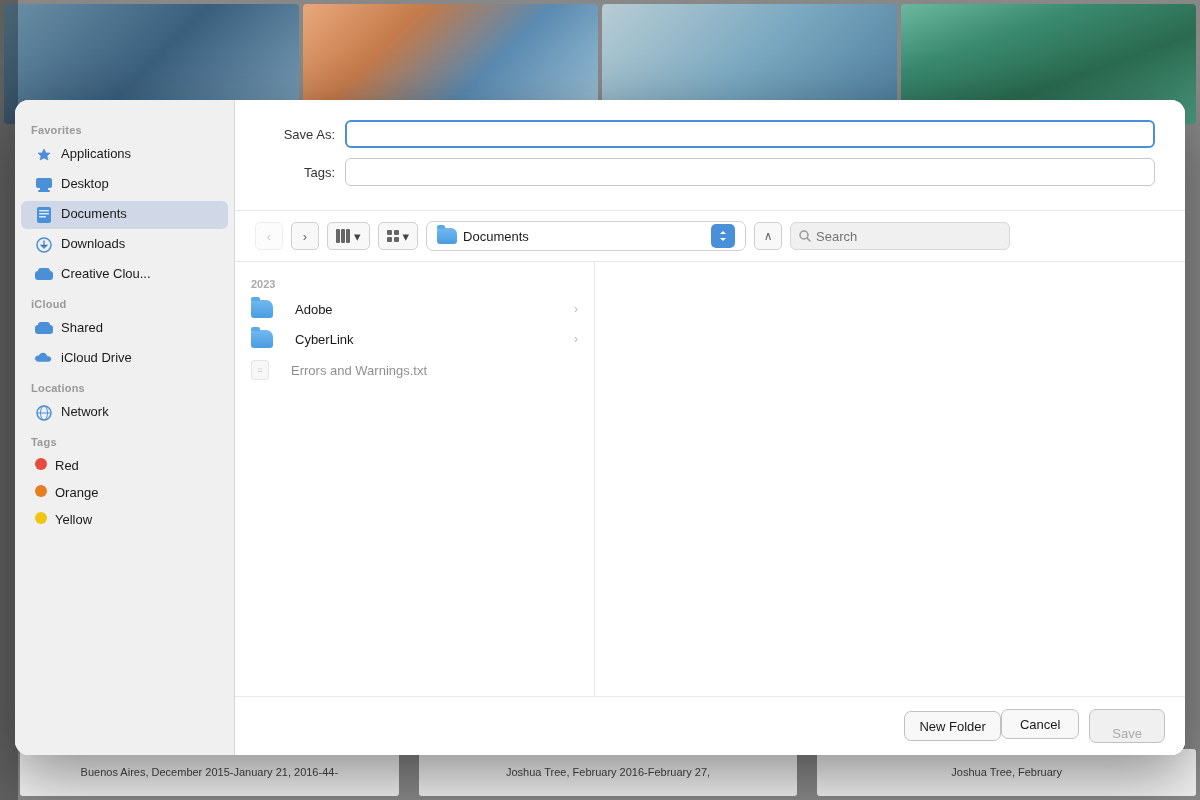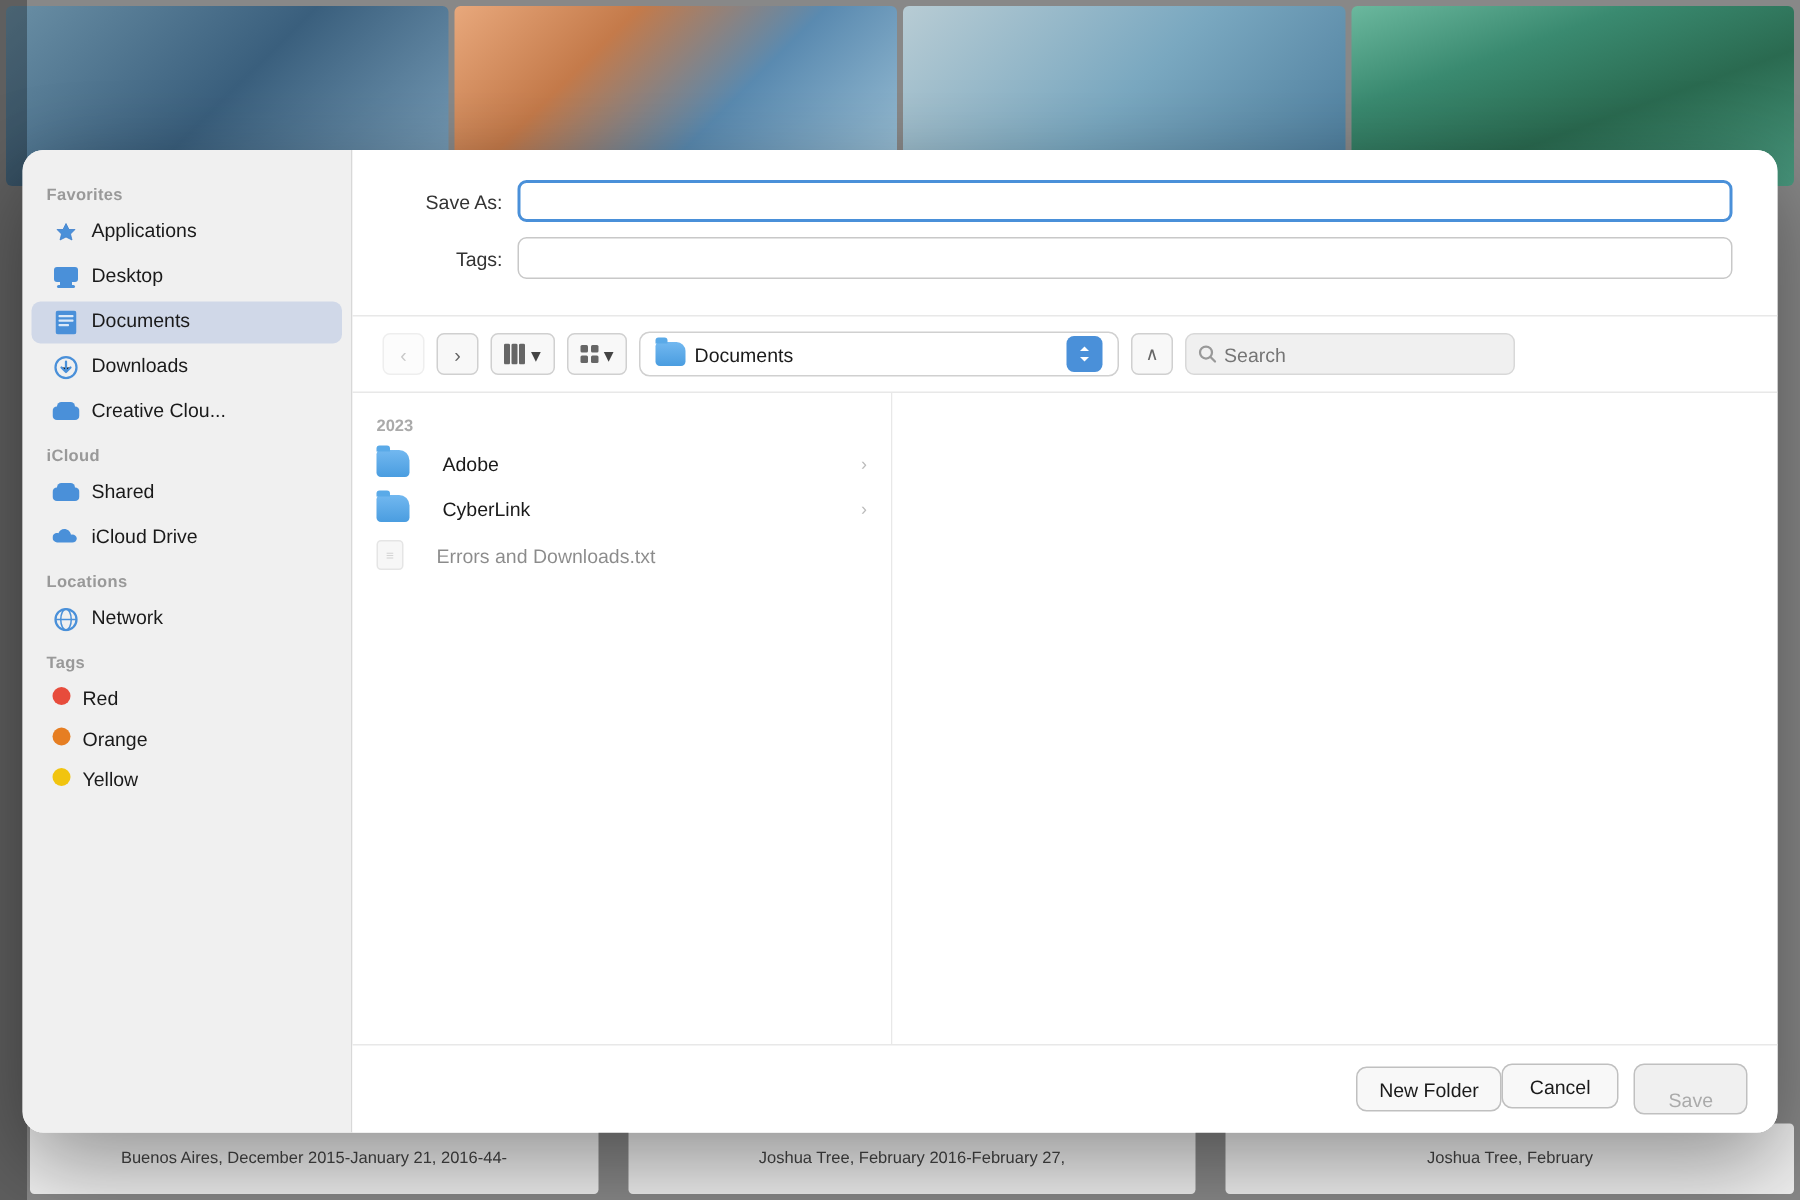--- a/index.html
+++ b/index.html
@@ -673,21 +673,21 @@
         </div>
 
         <div class="file-item">
           <div class="file-folder-icon"></div>
           <span>CyberLink</span>
           <span class="chevron-right">›</span>
         </div>
 
         <div class="file-item greyed">
           <div class="file-txt-icon"></div>
-          <span>Errors and Downloads.txt</span>
+          <span>Errors and Warnings.txt</span>
         </div>
 
       </div>
       <div style="flex:1;background:#fff;"></div>
     </div>
 
     <div class="bottom-bar">
       <button class="btn-new-folder">New Folder</button>
       <div class="btn-group">
         <button class="btn-cancel">Cancel</button>

